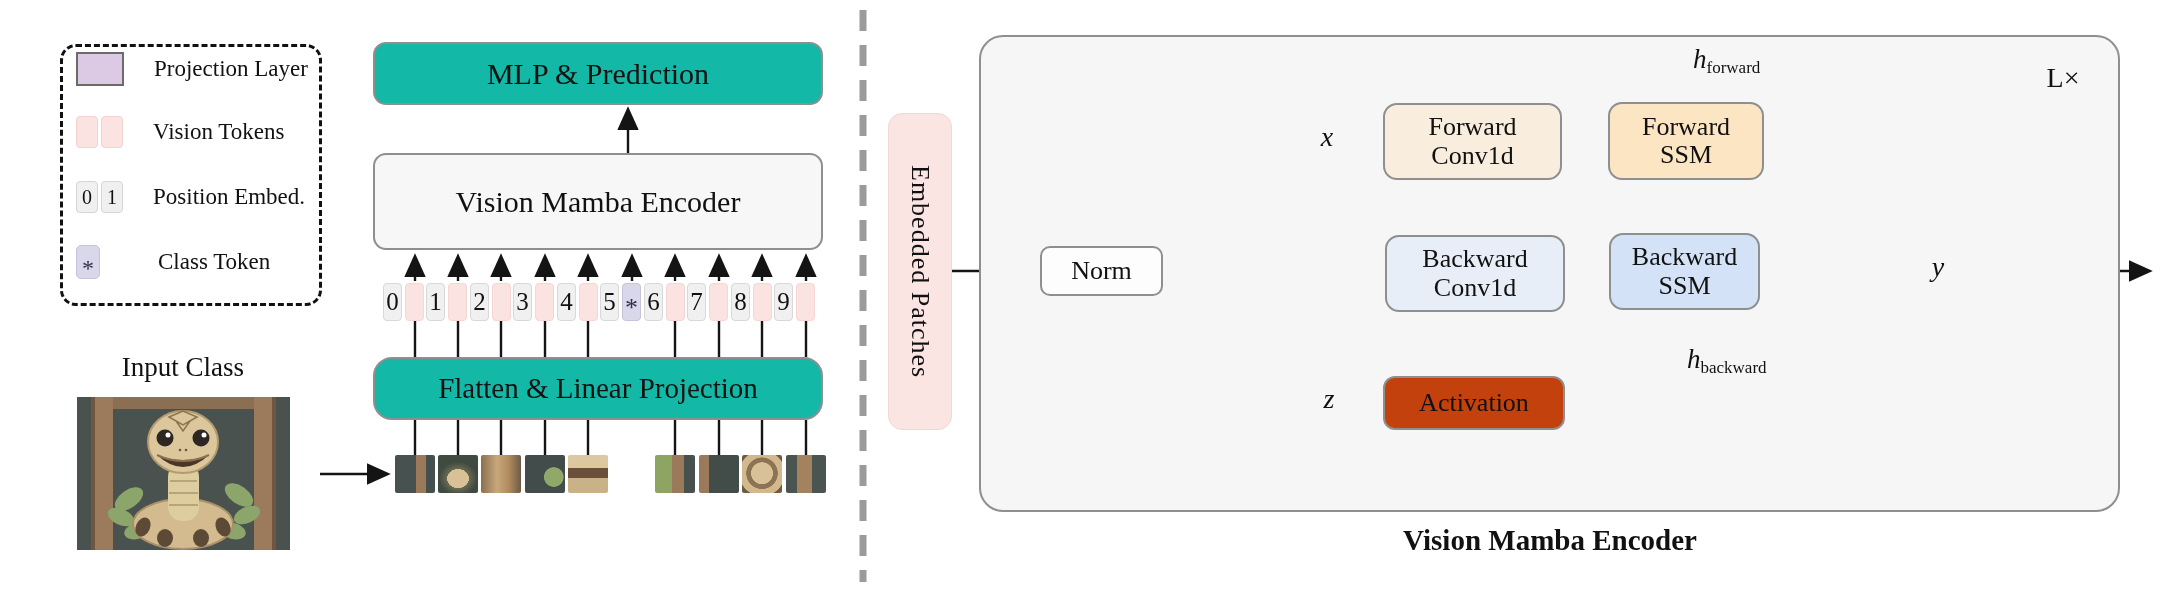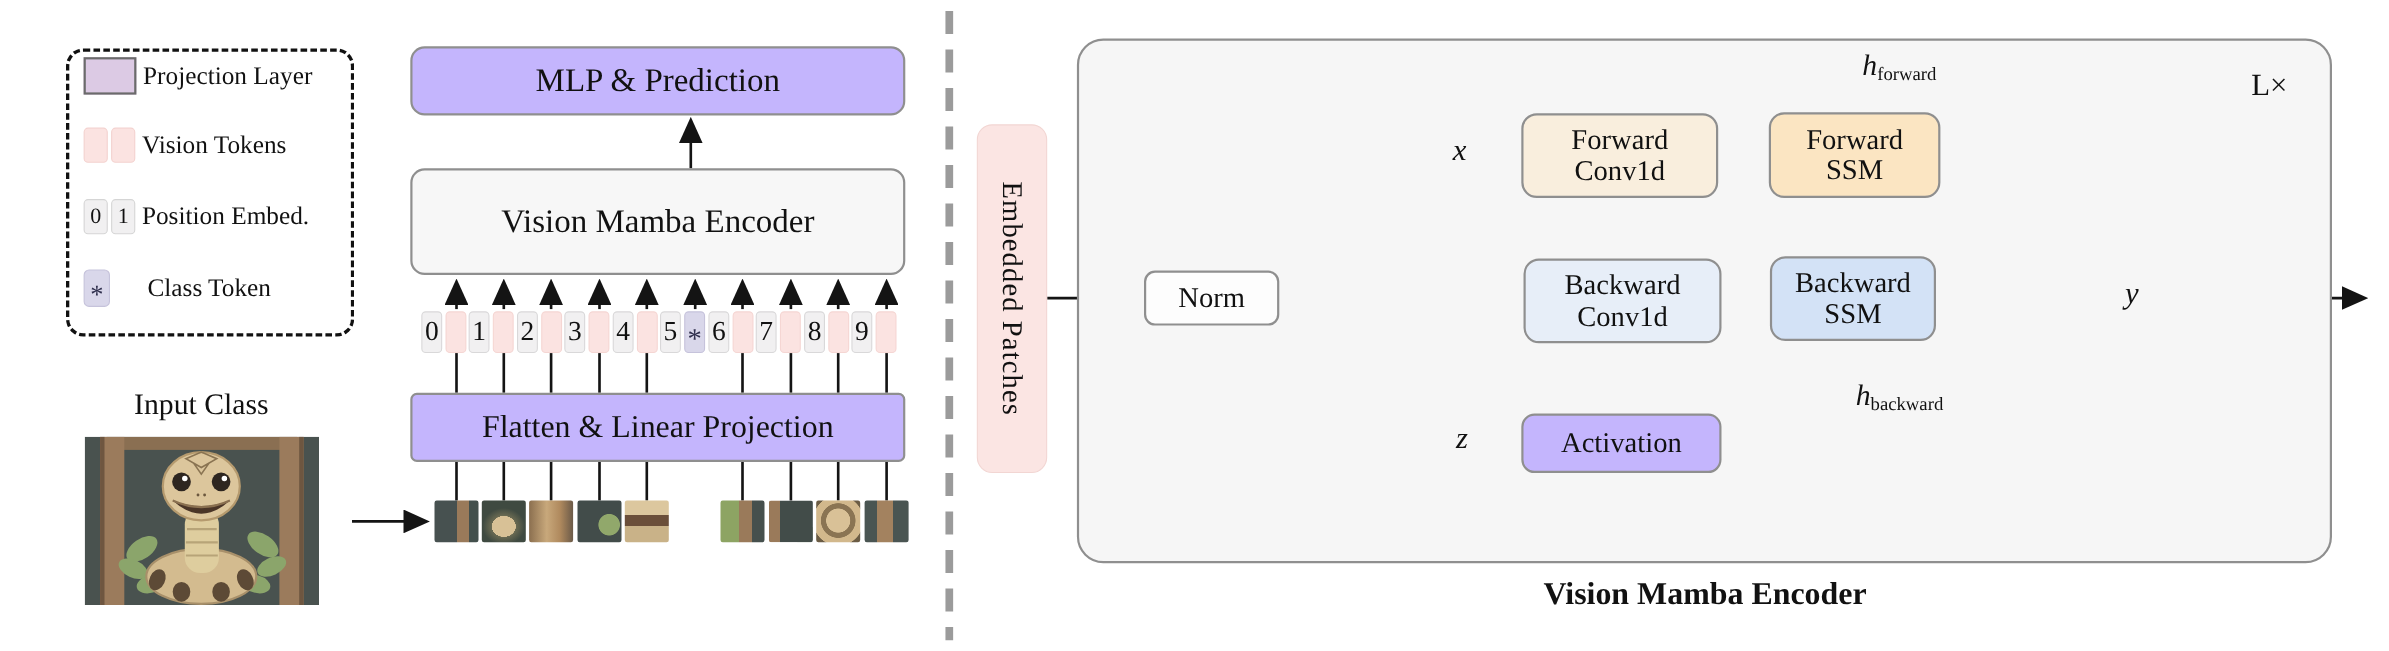--- a/index.html
+++ b/index.html
@@ -1,26 +1,26 @@
 <!DOCTYPE html>
 <html><head>
 <meta charset="utf-8">
 <style>
   html,body{margin:0;padding:0;background:#ffffff;}
   #canvas{position:relative;width:2172px;height:592px;background:#ffffff;overflow:hidden;
           font-family:"Liberation Serif",serif;color:#111;}
   #wires{position:absolute;left:0;top:0;z-index:1;}
   .abs{position:absolute;box-sizing:border-box;}
-  .box{position:absolute;box-sizing:border-box;border:2px solid #8f8f8f;background:#c4b5fd;
+  .box{position:absolute;box-sizing:border-box;border:2px solid #8f8f8f;background:#14b8a6;
        border-radius:10px;display:flex;align-items:center;justify-content:center;text-align:center;
        z-index:3;color:#111;}
   .twoline{flex-direction:column;line-height:1.08;}
   
   .legendbox{left:60px;top:44px;width:262px;height:262px;border:3px dashed #111;border-radius:16px;background:#fff;z-index:2;}
-  .lrow{position:absolute;left:16px;height:34px;display:flex;align-items:center;gap:6px;z-index:3;}
+  .lrow{position:absolute;left:16px;height:34px;display:flex;align-items:center;gap:30px;z-index:3;}
   .llabel{font-size:23px;white-space:nowrap;}
   .sw-proj{width:44px;height:30px;background:#dccae4;border:2.5px solid #6b6b6b;}
   .minibox{width:20px;height:30px;border-radius:4px;display:flex;align-items:center;justify-content:center;font-size:20px;}
   .mini-pink{background:#fbe3e1;border:1.5px solid #f3d2cf;}
   .mini-gray{background:#f1f0f1;border:1.5px solid #d5d5d5;}
   .mini-cls{width:22px;height:32px;background:#d9d7ea;border:1.5px solid #c6c3db;border-radius:5px;font-size:24px;color:#30304e;}
   .starglyph{transform:translateY(6px);}
   .caption{position:absolute;font-weight:bold;font-size:29px;text-align:center;z-index:3;}
   .inputlabel{position:absolute;left:73px;top:352px;width:220px;text-align:center;font-size:27px;z-index:3;}
   .inputimg{left:77px;top:397px;width:213px;height:153px;z-index:3;}
@@ -33,34 +33,34 @@
   .p6{background:linear-gradient(90deg,#8da463 42%,#9a7a5a 42% 72%,#46504d 72%);}
   .p7{background:linear-gradient(90deg,#9a7a5a 0 26%,#424c49 26%),radial-gradient(circle at 80% 80%,#8fa768 22%,transparent 23%);background-blend-mode:normal;}
   .p8{background:radial-gradient(circle at 50% 48%,#d9c197 38%,#8a7453 40% 55%,#d2b88c 57% 80%,#6b5c44 82%);}
   .p9{background:linear-gradient(90deg,#4a5552 28%,#a3825f 28% 64%,#4a5552 64%);}
   .tok{position:absolute;top:283px;height:38px;border-radius:4px;display:flex;align-items:center;justify-content:center;z-index:3;box-sizing:border-box;}
   .num{width:19px;background:#f1f0f1;border:1px solid #d9d8d9;font-size:25px;}
   .patch{width:19px;background:#fbe3e1;border:1px solid #f5d6d3;}
   .cls{width:19px;background:#d9d7ea;border:1px solid #c6c3db;font-size:26px;color:#30304e;}
   .mlpbox{left:373px;top:42px;width:450px;height:63px;font-size:30px;border-radius:13px;}
   .encbox{left:373px;top:153px;width:450px;height:97px;font-size:30px;border-radius:13px;background:#f7f7f7;}
-  .flatbox{left:373px;top:357px;width:450px;height:63px;font-size:29px;border-radius:6px;}
+  .flatbox{left:373px;top:357px;width:450px;height:63px;font-size:29px;border-radius:19px;}
   
   .embpatch{left:888px;top:113px;width:64px;height:317px;background:#fbe5e3;border:1.5px solid #f2d6d3;
             border-radius:14px;display:flex;align-items:center;justify-content:center;z-index:3;}
   .embtext{writing-mode:vertical-rl;font-size:26px;letter-spacing:1px;}
   .container{left:979px;top:35px;width:1141px;height:477px;background:#f6f6f6;border:2.5px solid #8f8f8f;
              border-radius:24px;z-index:2;}
   .lx{position:absolute;left:2028px;top:62px;width:70px;text-align:center;font-size:28px;z-index:3;}
   .normbox{left:1040px;top:246px;width:123px;height:50px;font-size:26px;background:#fdfdfd;}
   .fconv{left:1383px;top:103px;width:179px;height:77px;font-size:26px;background:#f9eedd;border-radius:14px;}
   .fssm{left:1608px;top:102px;width:156px;height:78px;font-size:26px;background:#fbe5c2;border-radius:14px;}
   .bconv{left:1385px;top:235px;width:180px;height:77px;font-size:26px;background:#e7eef8;border-radius:14px;}
   .bssm{left:1609px;top:233px;width:151px;height:77px;font-size:26px;background:#d3e2f6;border-radius:14px;}
-  .actbox{left:1383px;top:376px;width:182px;height:54px;font-size:26px;background:#c4b5fd;border-radius:12px;}
+  .actbox{left:1383px;top:376px;width:182px;height:54px;font-size:26px;background:#c2410c;border-radius:12px;}
   .mathlabel{position:absolute;font-style:italic;font-size:28px;text-align:center;z-index:3;}
   .hlabel{position:absolute;z-index:3;white-space:nowrap;}
   .hbase{font-style:italic;font-size:27px;}
   .hsub{font-size:17px;vertical-align:-5px;}
 </style>
 </head>
 <body>
 
 <div id="canvas">
 

